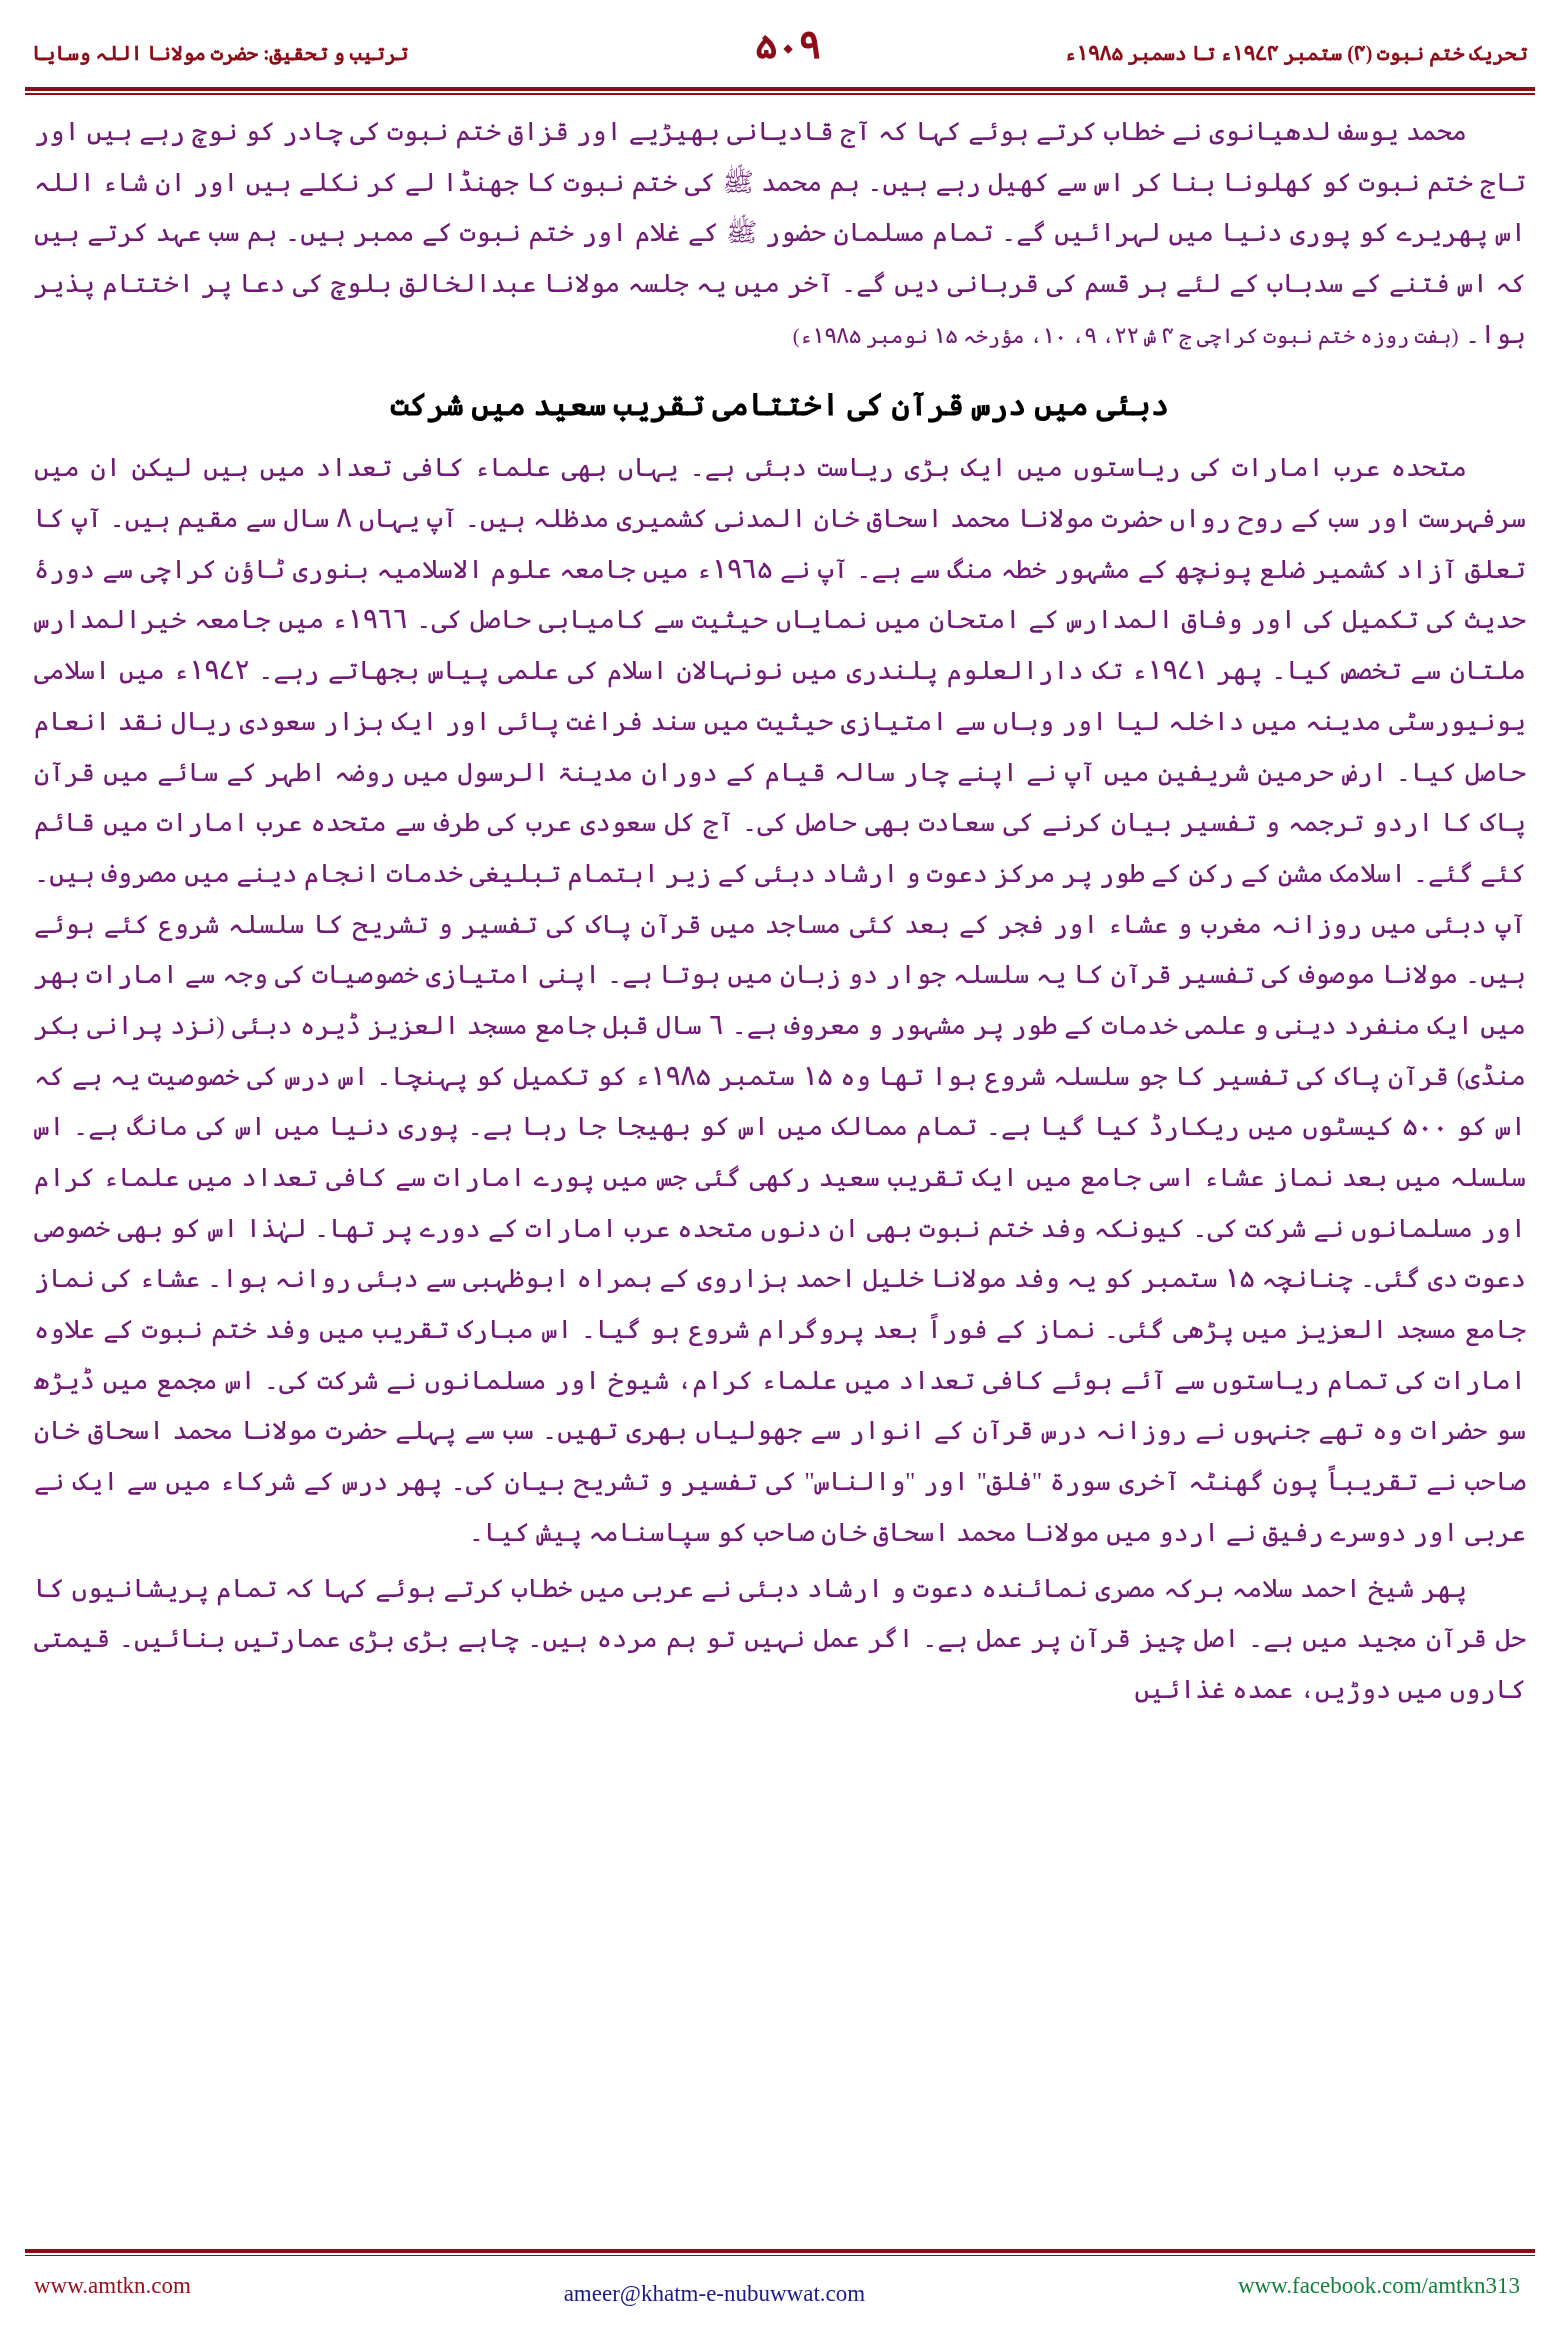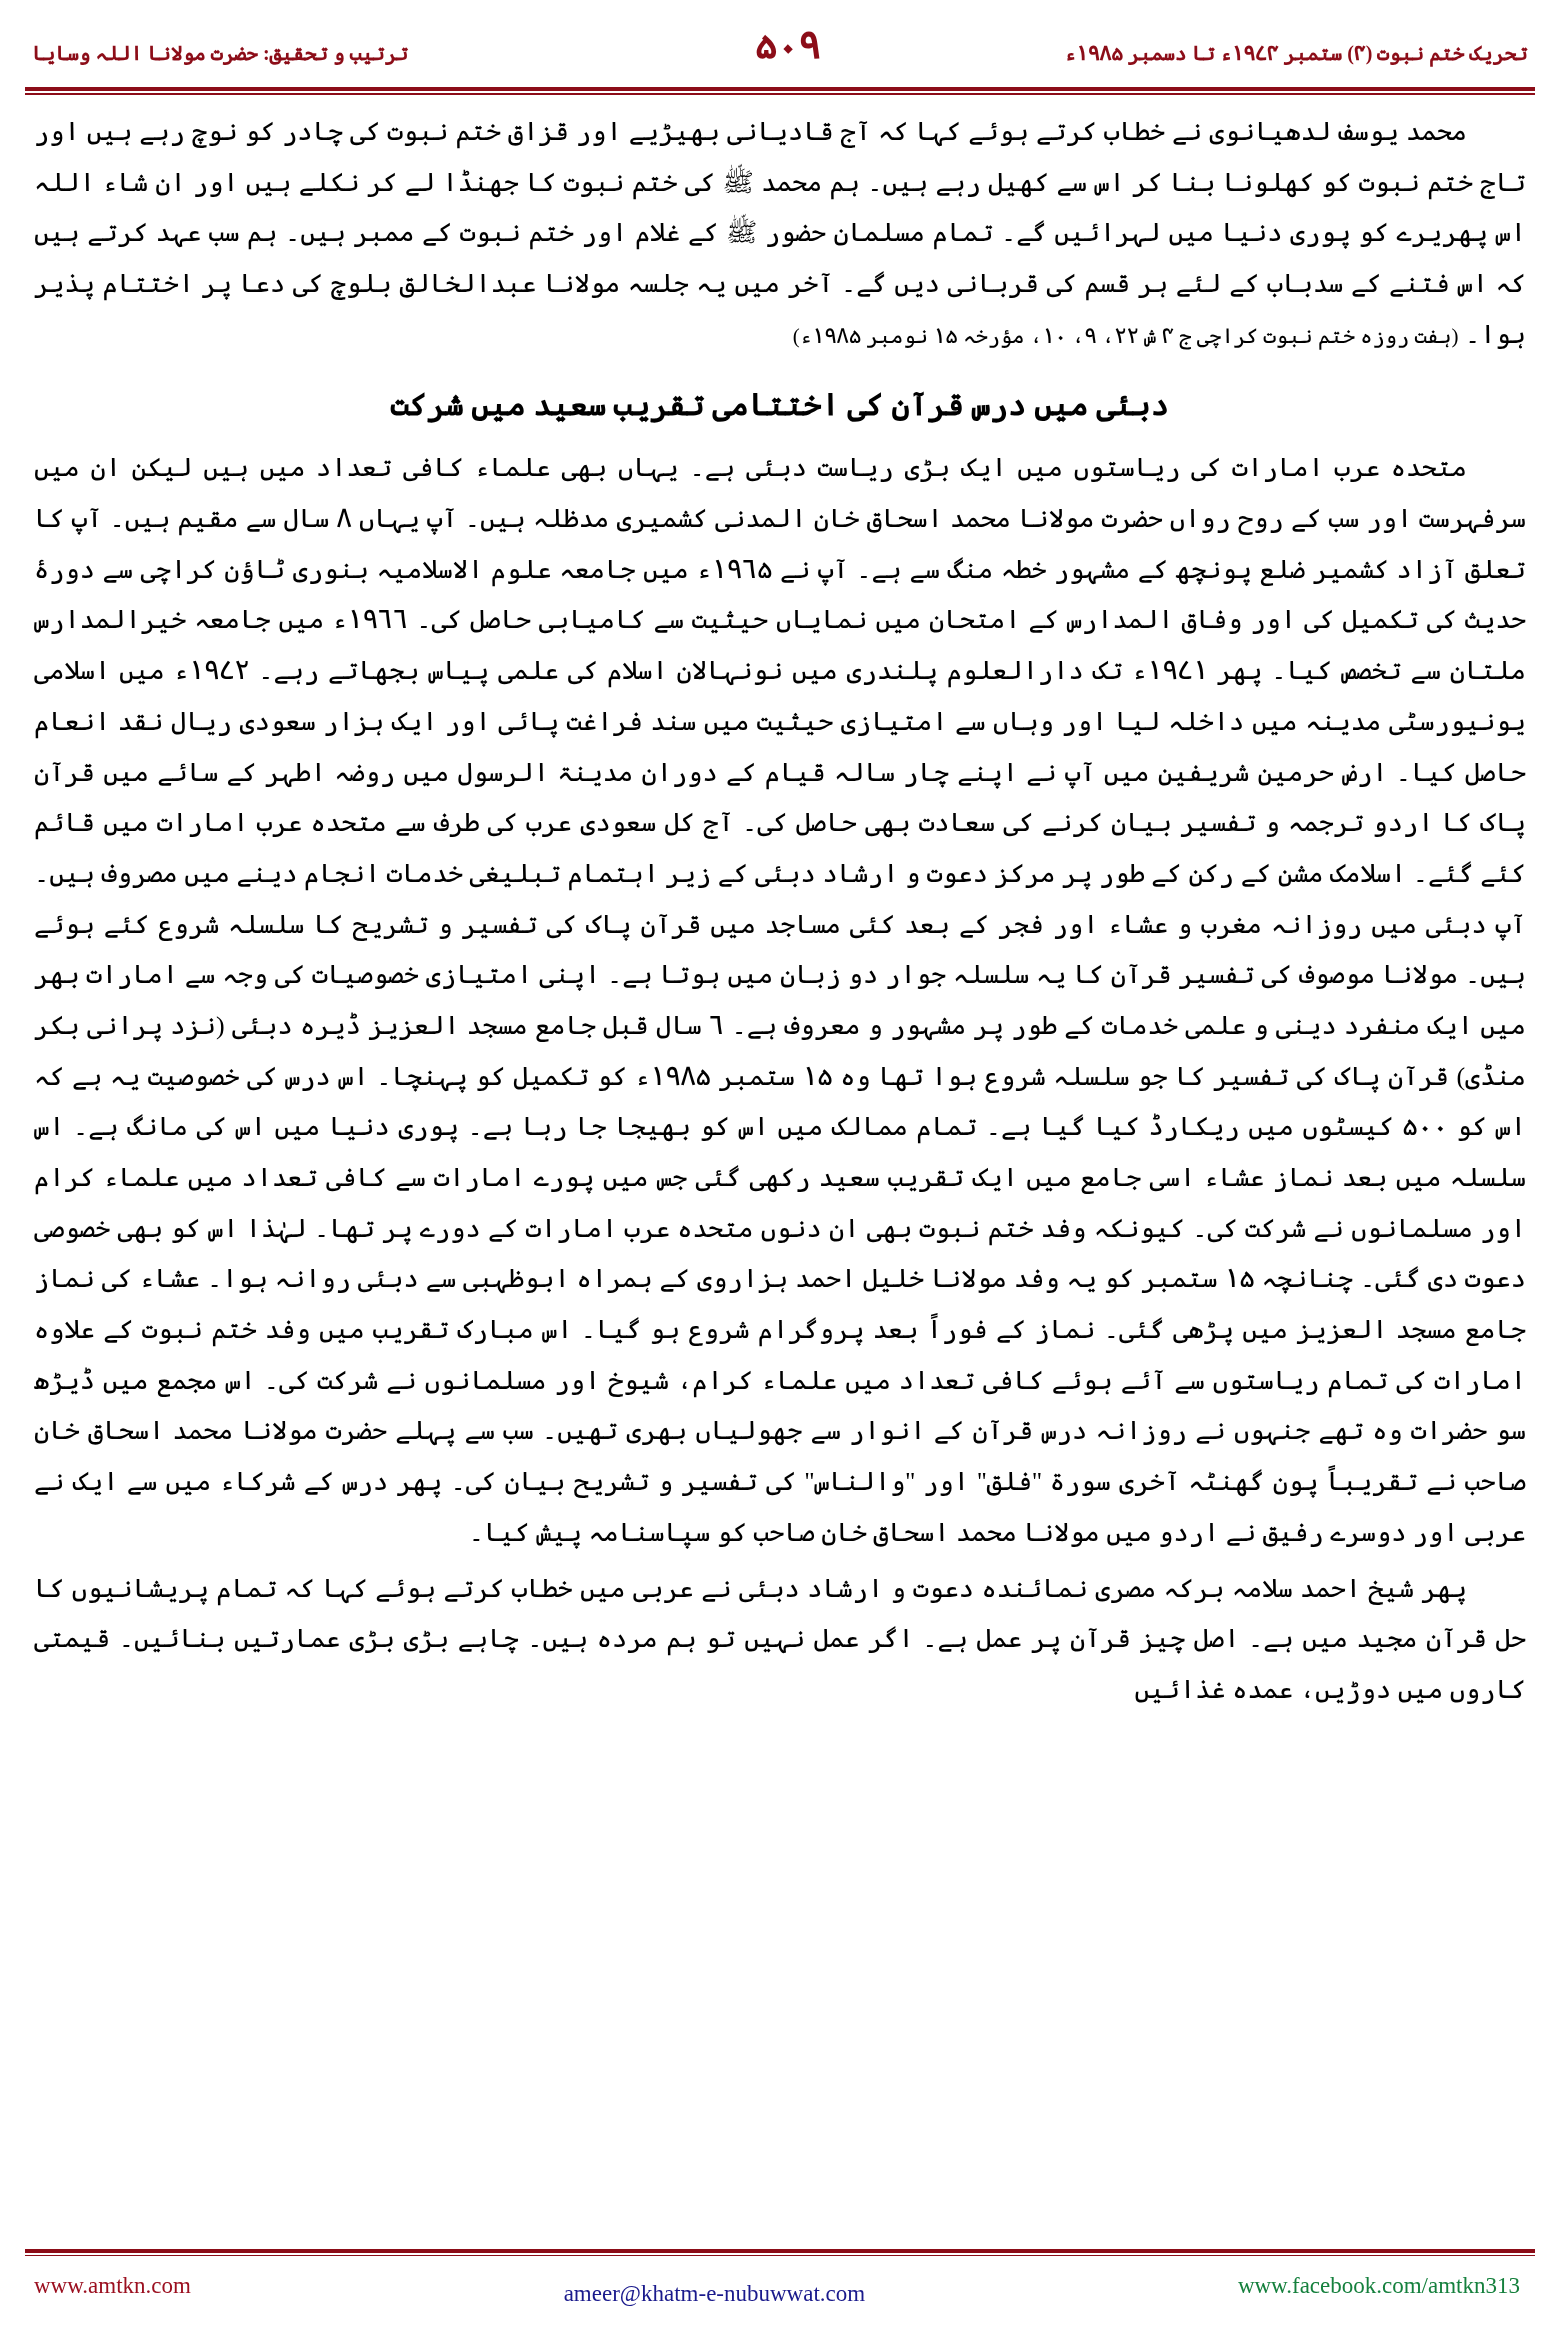--- a/index.html
+++ b/index.html
@@ -77,21 +77,21 @@
     left: 34px;
     right: 34px;
     bottom: 118px;
     text-align: justify;
     direction: rtl;
   }
   p.para {
     margin: 0 0 5px 0;
     font-size: 26px;
     line-height: 1.95;
-    color: #000000;
+    color: #701a75;
     text-align: justify;
     text-justify: inter-word;
   }
   p.para.indent {
     text-indent: 59px;
   }
   .heading {
     margin: 20px 0 13.4px 0;
     text-align: center;
     color: #000000;

